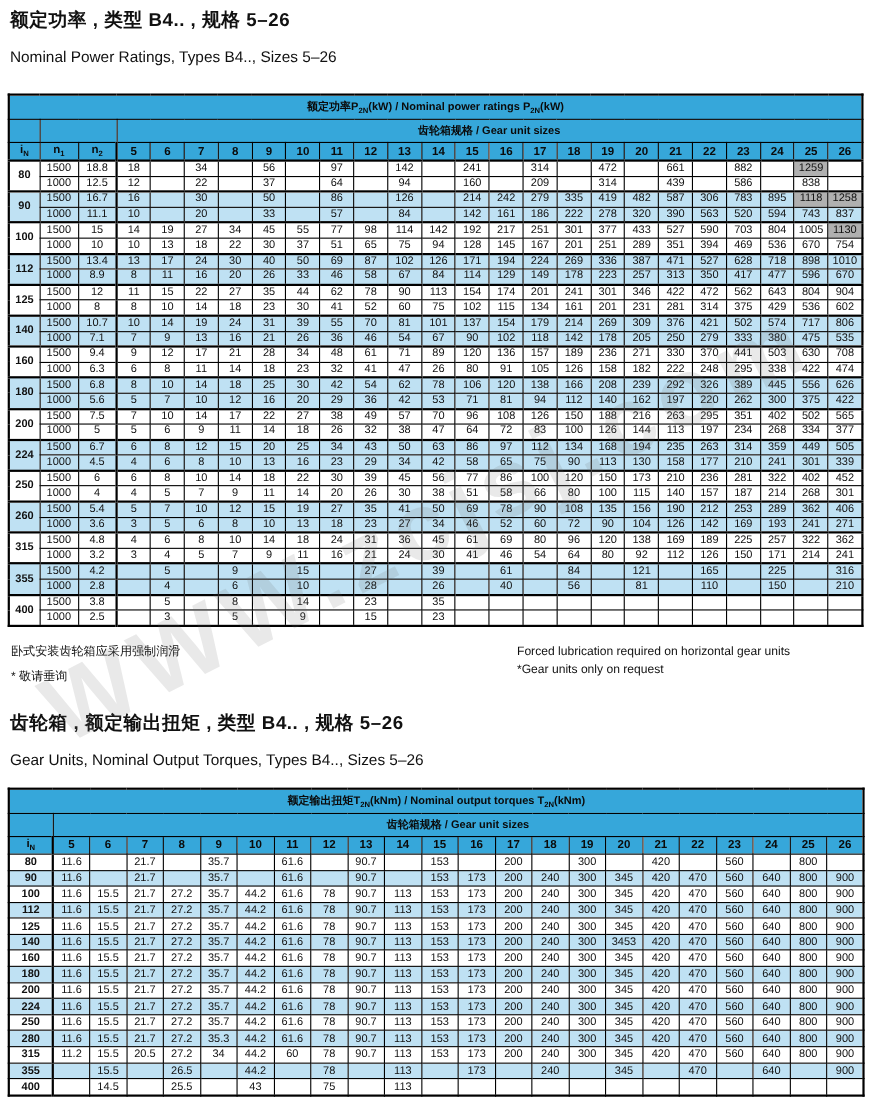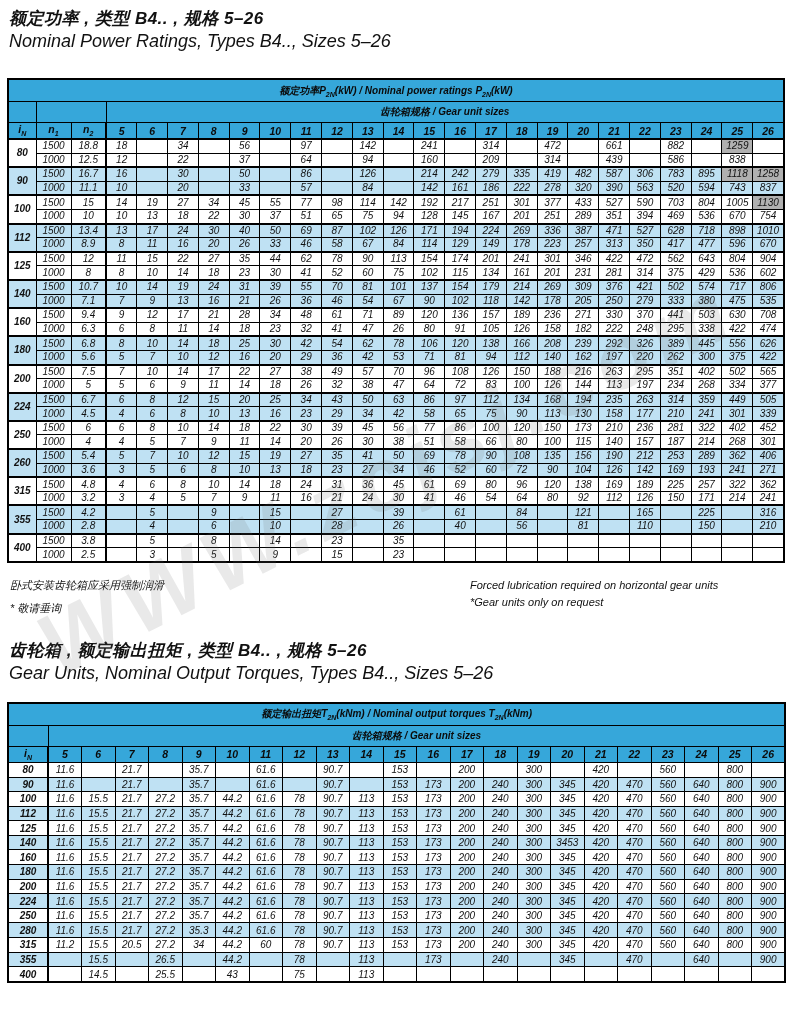--- a/index.html
+++ b/index.html
@@ -4,24 +4,24 @@
 <style>
   html,body { margin:0; padding:0; }
   body {
     width:791px; height:1018px;
     background:#ffffff;
     font-family:"Liberation Sans", sans-serif;
     position:relative;
     overflow:hidden;
     color:#111;
   }
-  .page { padding:4px 7px 0 7px; position:relative;font-style:italic; }
+  .page { padding:4px 7px 0 7px; position:relative; }
 
   .title-zh { font-size:17px; font-weight:bold; margin:3px 0 0 2px; letter-spacing:0.5px; }
-  .title-en { font-size:18px; font-weight:normal; margin:1px 0 0 2px; }
+  .title-en { font-size:14px; font-weight:normal; margin:13px 0 0 2px; }
 
   table.dtable {
     border-collapse:collapse;
     table-layout:fixed;
     width:777px;
     border:2px solid #000;
   }
   table.dtable th, table.dtable td {
     border:1px solid #000;
     text-align:center;

